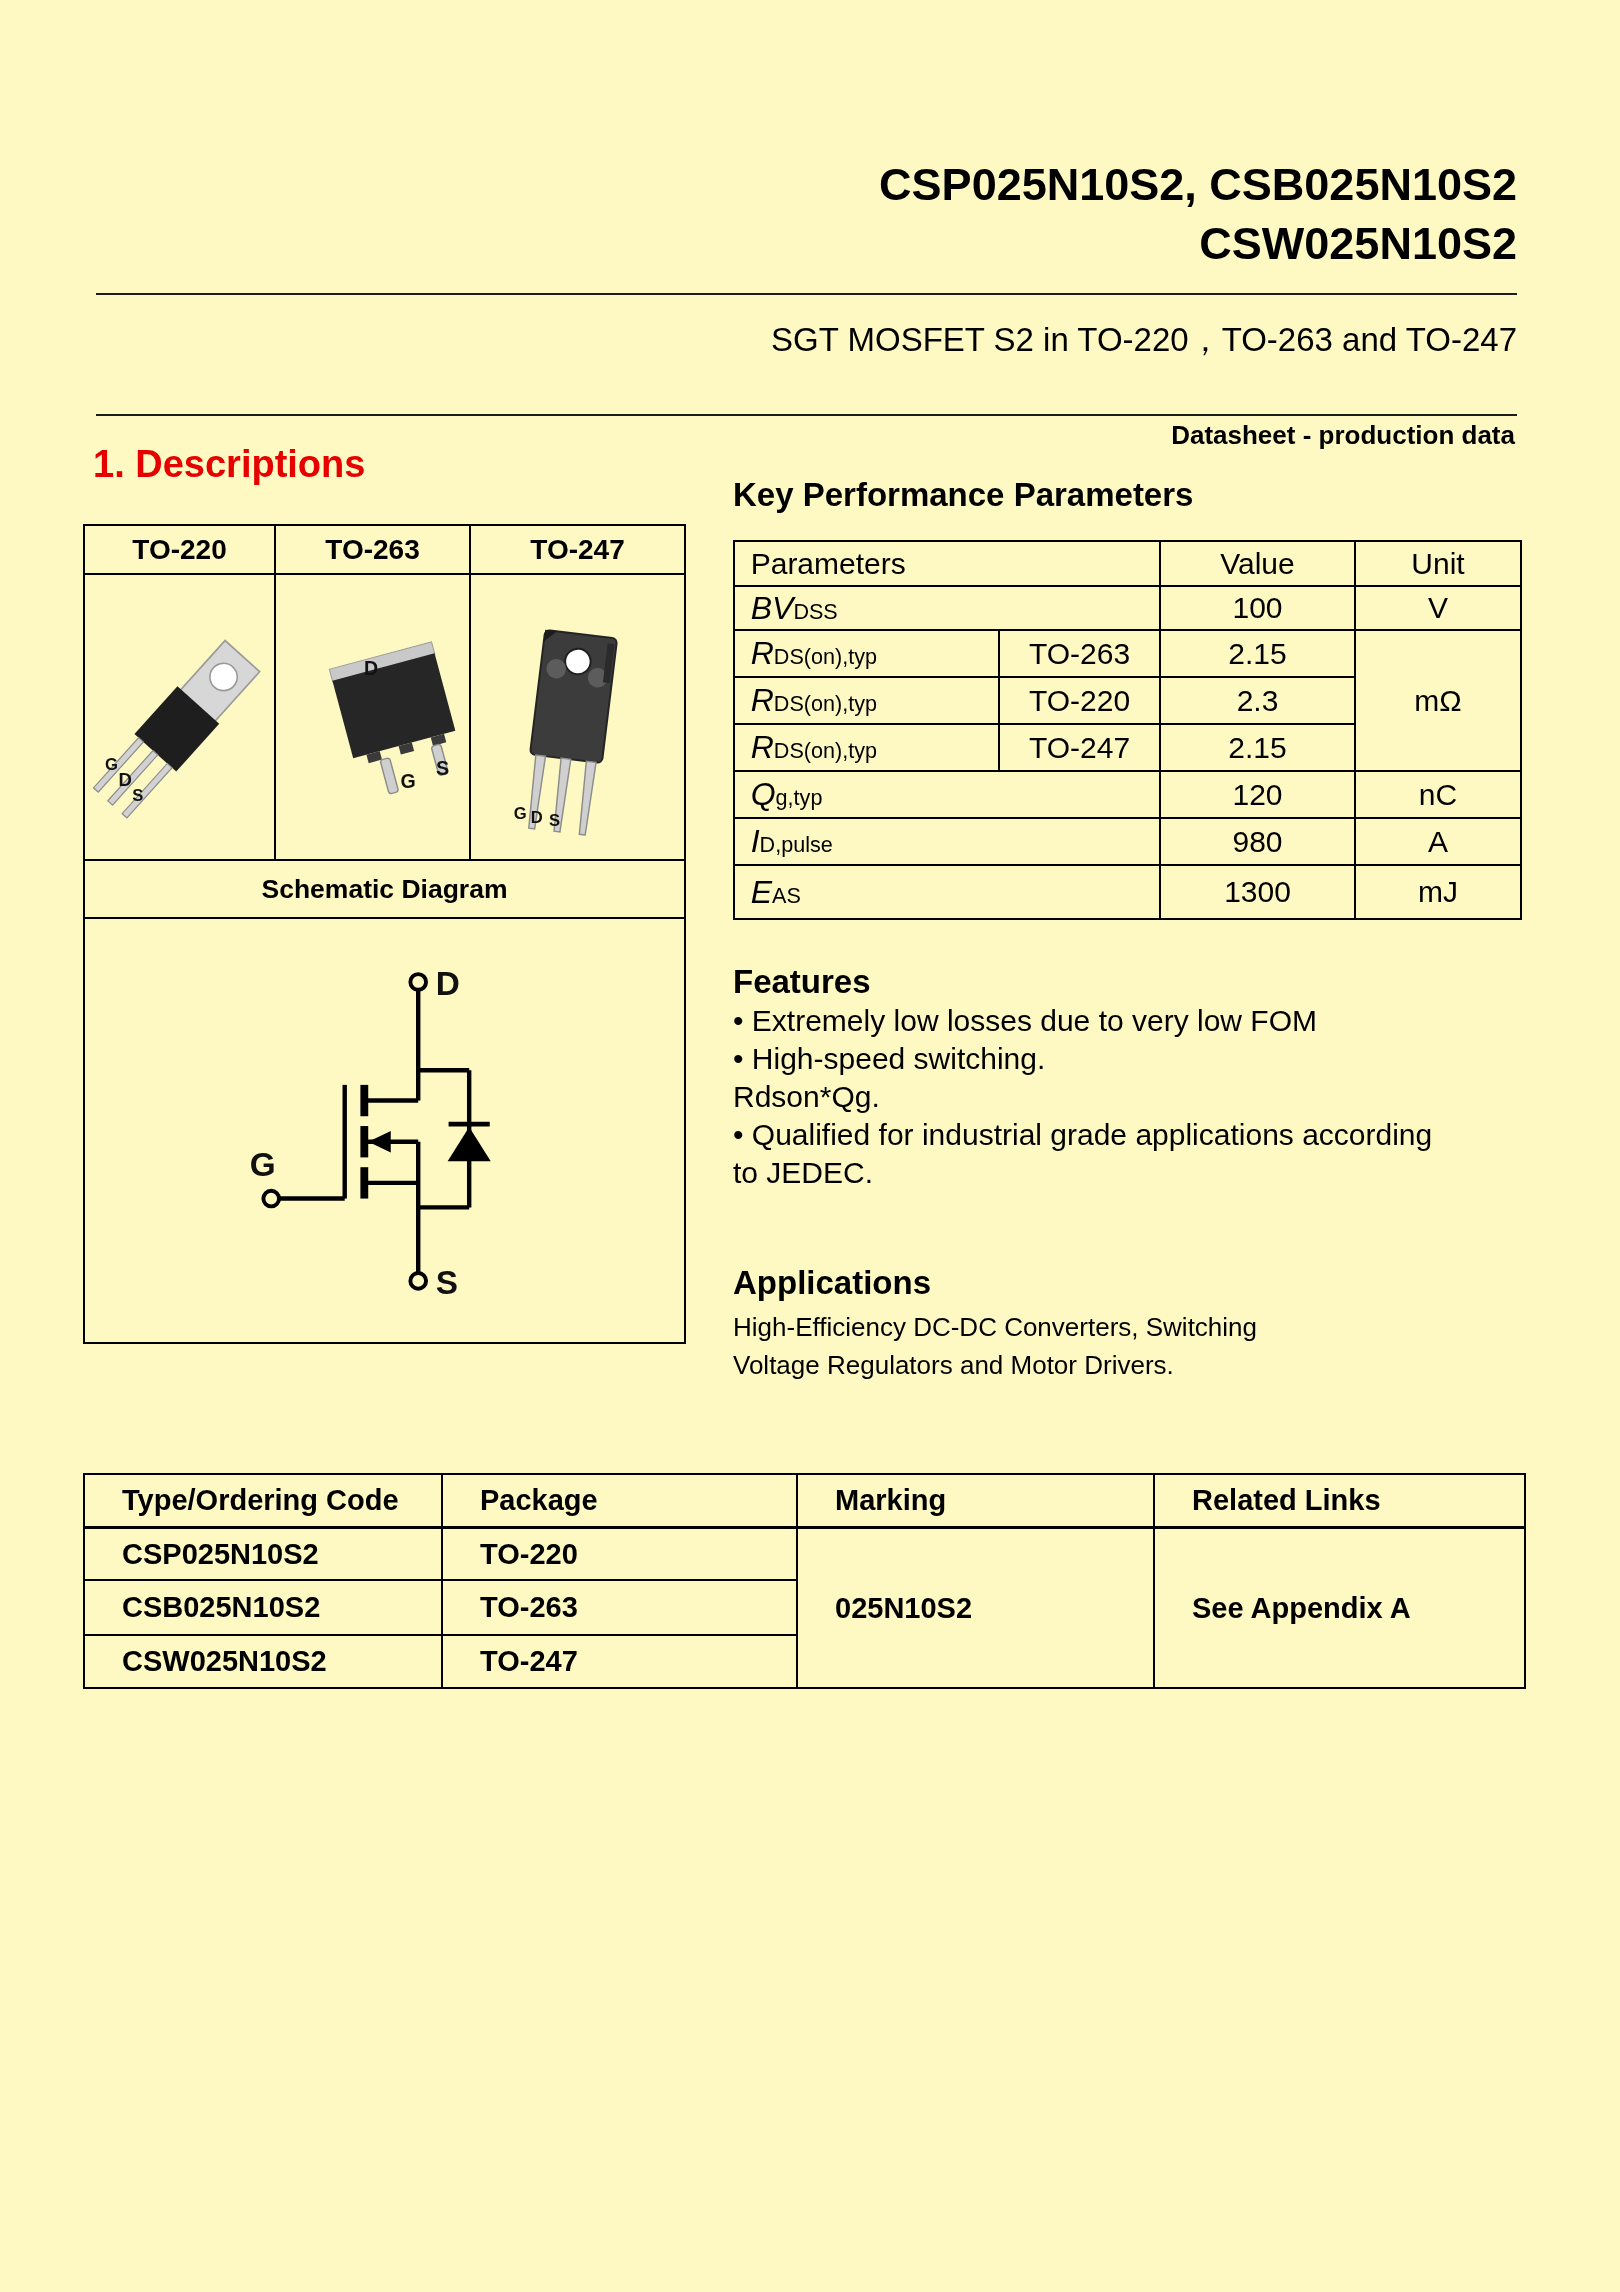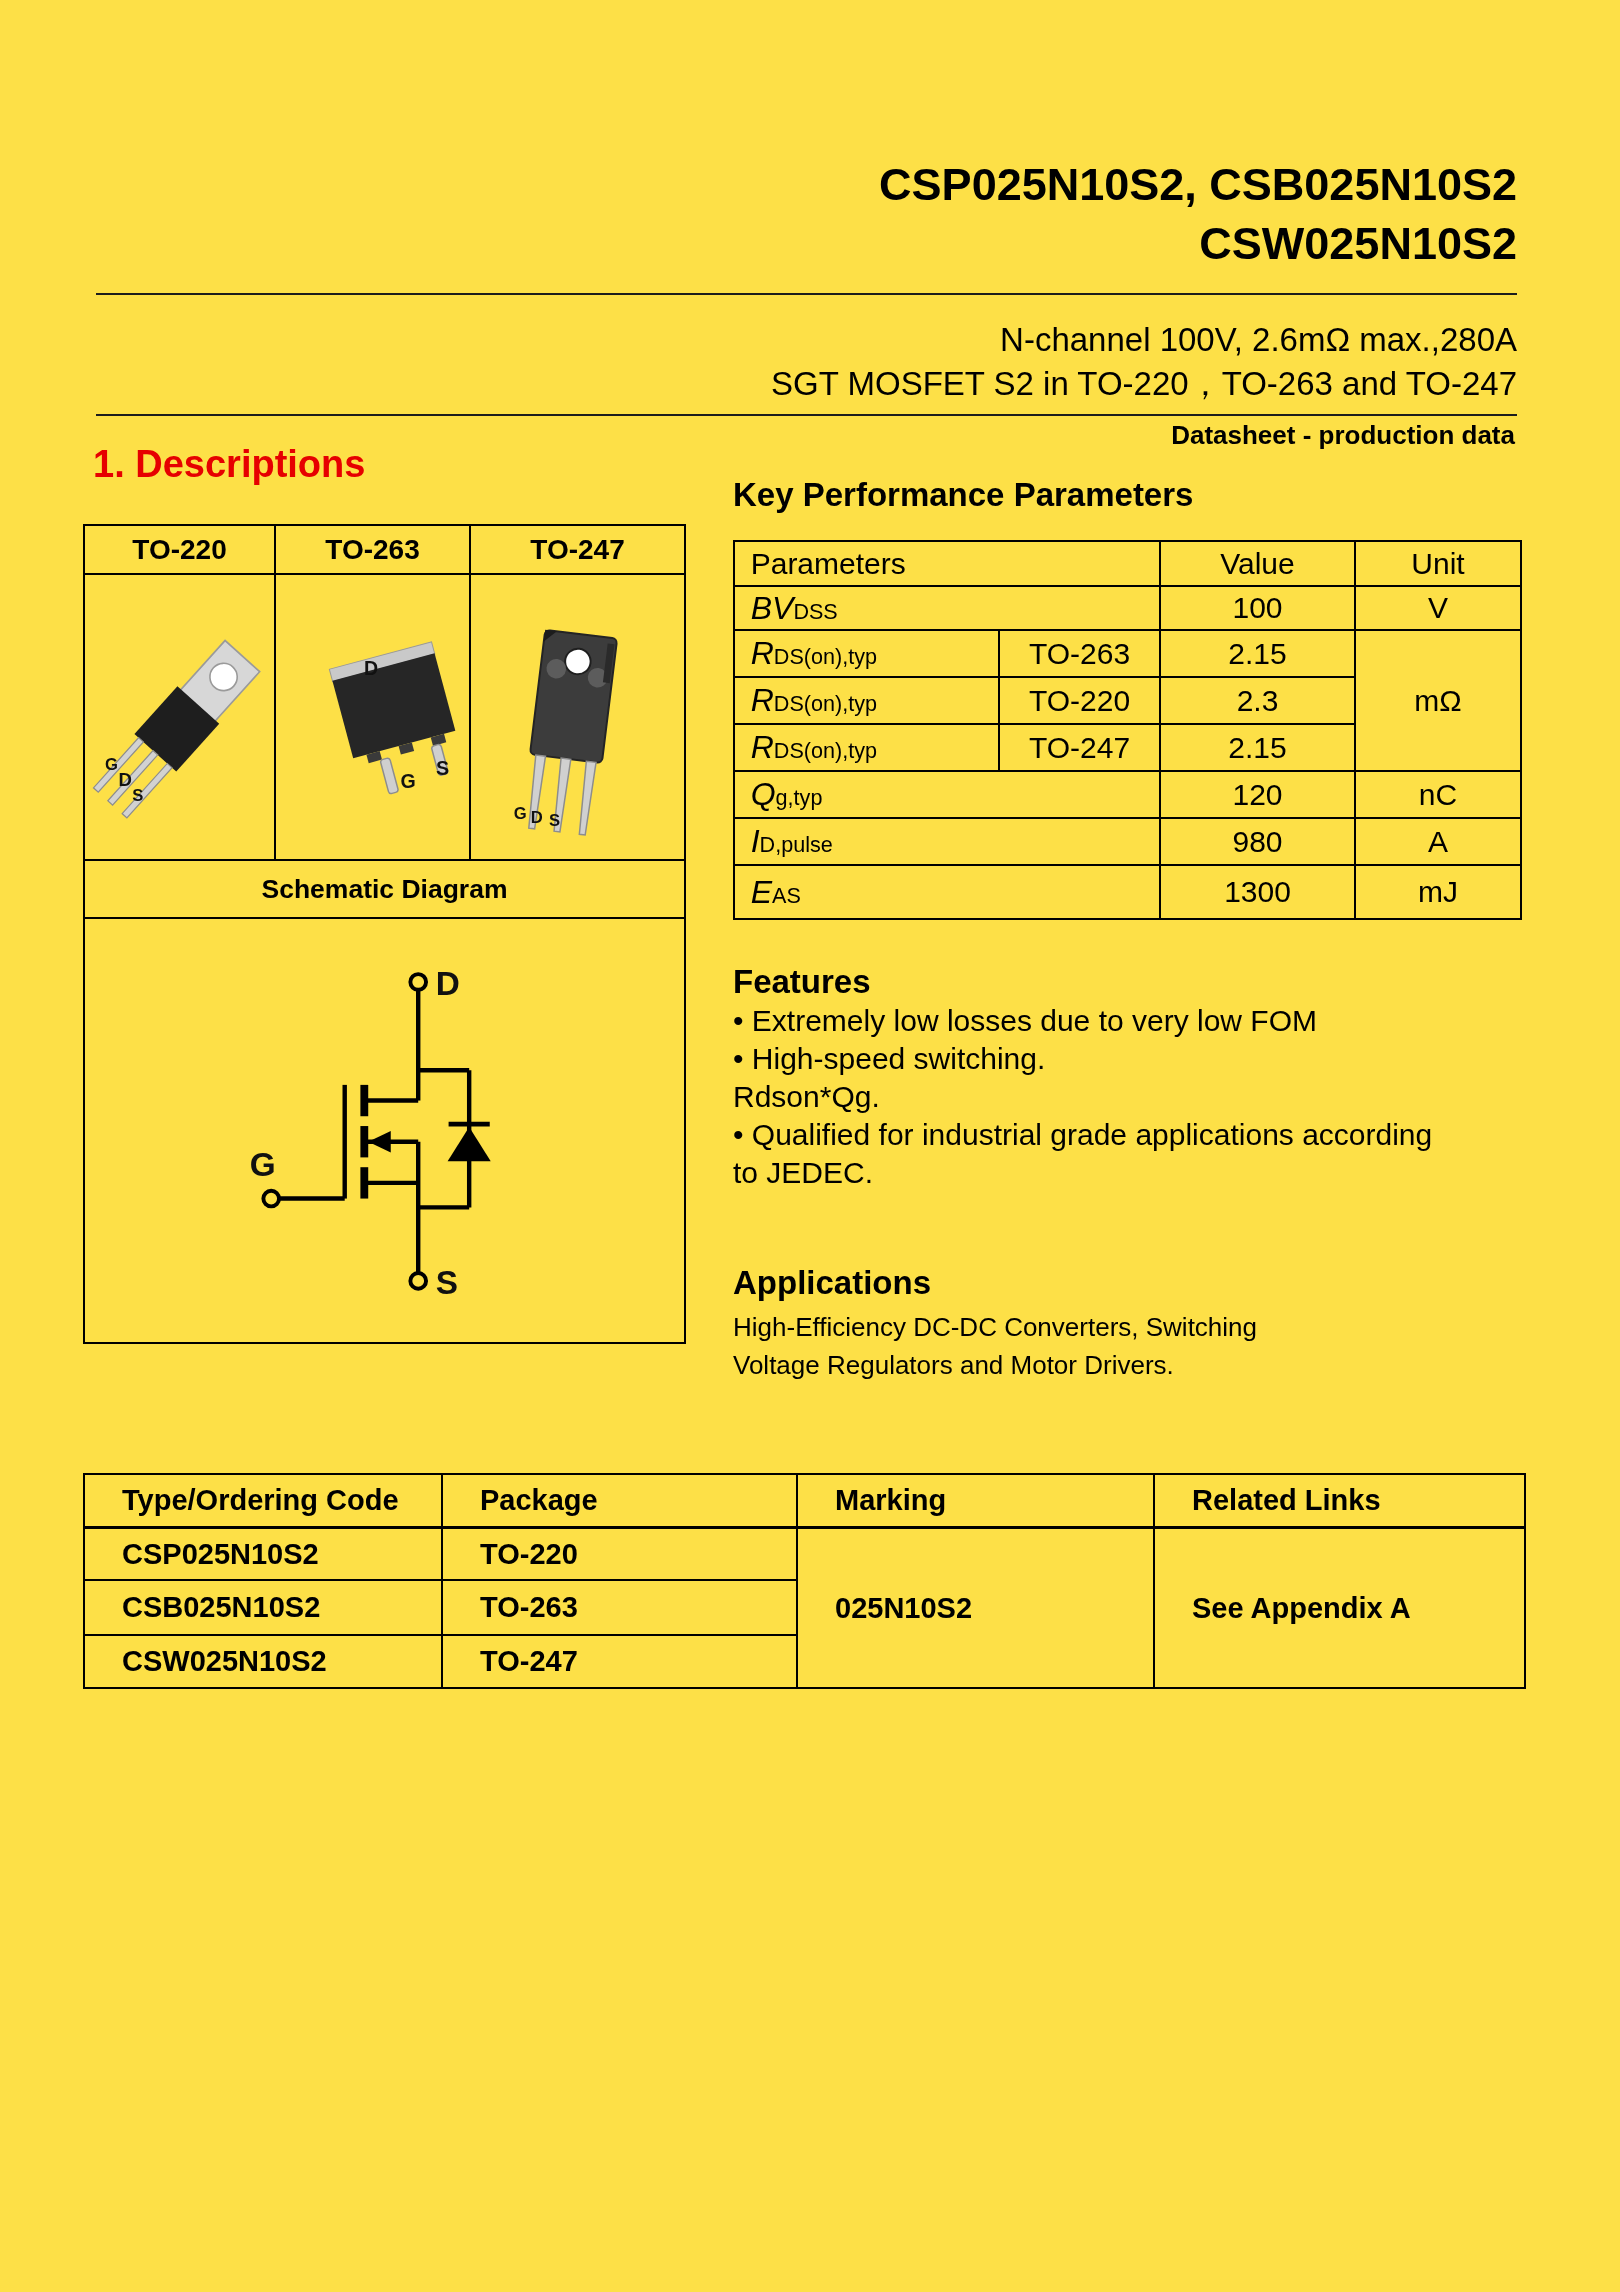--- a/index.html
+++ b/index.html
@@ -1,17 +1,17 @@
 <!DOCTYPE html>
 <html><head>
 <meta charset="utf-8">
 <style>
   html,body { margin:0; padding:0; background:#888; }
   .page {
-    position:relative; width:1620px; height:2293px; background:#fde047;
+    position:relative; width:1620px; height:2293px; background:#fef9c3;
     font-family:"Liberation Sans", sans-serif; color:#000; margin:0 auto; overflow:hidden;
   }
   
   .title-block { position:absolute; top:155px; right:103px; text-align:right;
     font-size:45px; font-weight:bold; line-height:59px; }
   .rule { position:absolute; left:96px; width:1421px; height:2px; background:#1c1c1c; }
   .rule1 { top:293px; }
   .rule2 { top:414px; }
   .subtitle-block { position:absolute; top:318px; right:103px; text-align:right;
     font-size:33px; line-height:44px; }
@@ -64,21 +64,20 @@
 <body>
 
 <div class="page">
 
   <div class="title-block">
     <div>CSP025N10S2, CSB025N10S2</div>
     <div>CSW025N10S2</div>
   </div>
   <div class="rule rule1"></div>
   <div class="subtitle-block">
-    <div>N-channel 100V, 2.6mΩ max.,280A</div>
     <div>SGT MOSFET S2 in TO-220，TO-263 and TO-247</div>
   </div>
   <div class="rule rule2"></div>
   <div class="ds-note">Datasheet - production data</div>
   <h2 class="sec1" style="color: rgb(230, 0, 0);">1. Descriptions</h2>
 
   <table class="pkg-table">
     <colgroup>
         <col style="width:189px">
         <col style="width:193px">

